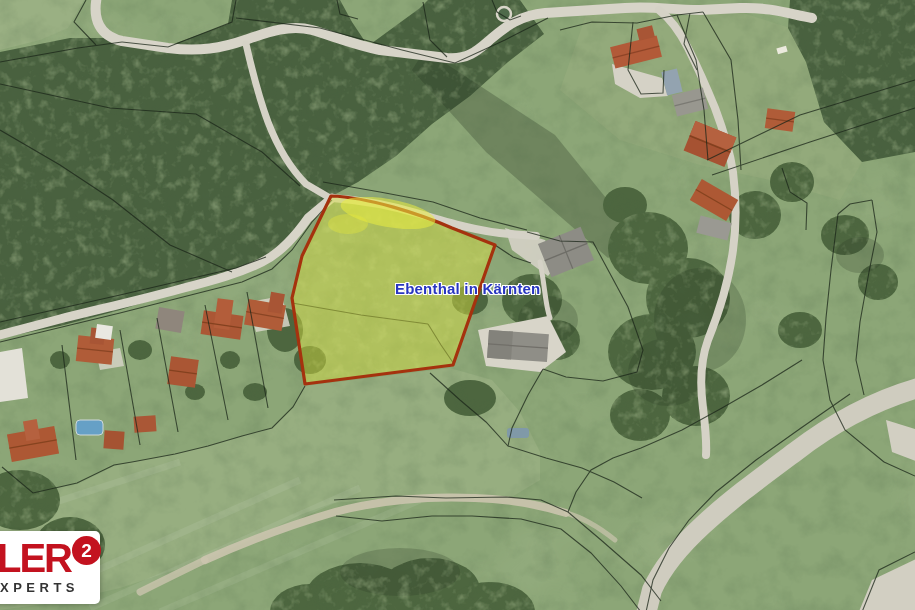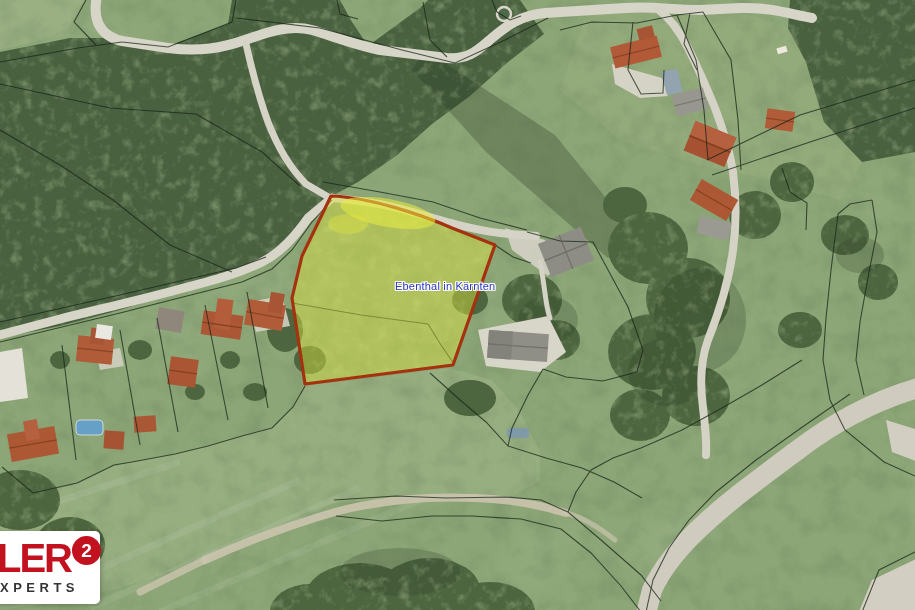--- a/index.html
+++ b/index.html
@@ -1,19 +1,19 @@
 <!DOCTYPE html>
 <html><head>
 <meta charset="utf-8">
 <style>
   html,body{margin:0;padding:0;background:#222;}
   .stage{position:relative;width:915px;height:610px;overflow:hidden;background:#8ca677;
          font-family:"Liberation Sans",sans-serif;}
   .stage svg{position:absolute;left:0;top:0;display:block;}
-  .place-label{position:absolute;left:395px;top:280px;font-size:11px;font-weight:normal;
+  .place-label{position:absolute;left:395px;top:280px;font-size:15px;font-weight:bold;
     letter-spacing:.2px;white-space:nowrap;
     text-shadow:-1px 0 0 #fff,1px 0 0 #fff,0 -1px 0 #fff,0 1px 0 #fff,
                 -1px -1px 0 #fff,1px 1px 0 #fff,-1px 1px 0 #fff,1px -1px 0 #fff;}
   .logo{position:absolute;left:-30px;top:531px;width:130px;height:73px;background:#fff;
         border-radius:0 5px 5px 0;box-shadow:1px 1px 5px rgba(0,0,0,.25);}
   .logo-row{display:flex;align-items:flex-start;padding:8px 0 0 27px;}
   .logo-brand{font-size:40px;line-height:.95;font-weight:bold;letter-spacing:-2px;}
   .logo-sup{display:inline-flex;align-items:center;justify-content:center;flex:none;
             width:29px;height:29px;border-radius:50%;color:#fff;font-size:19px;
             font-weight:bold;margin:-3px 0 0 1px;}

